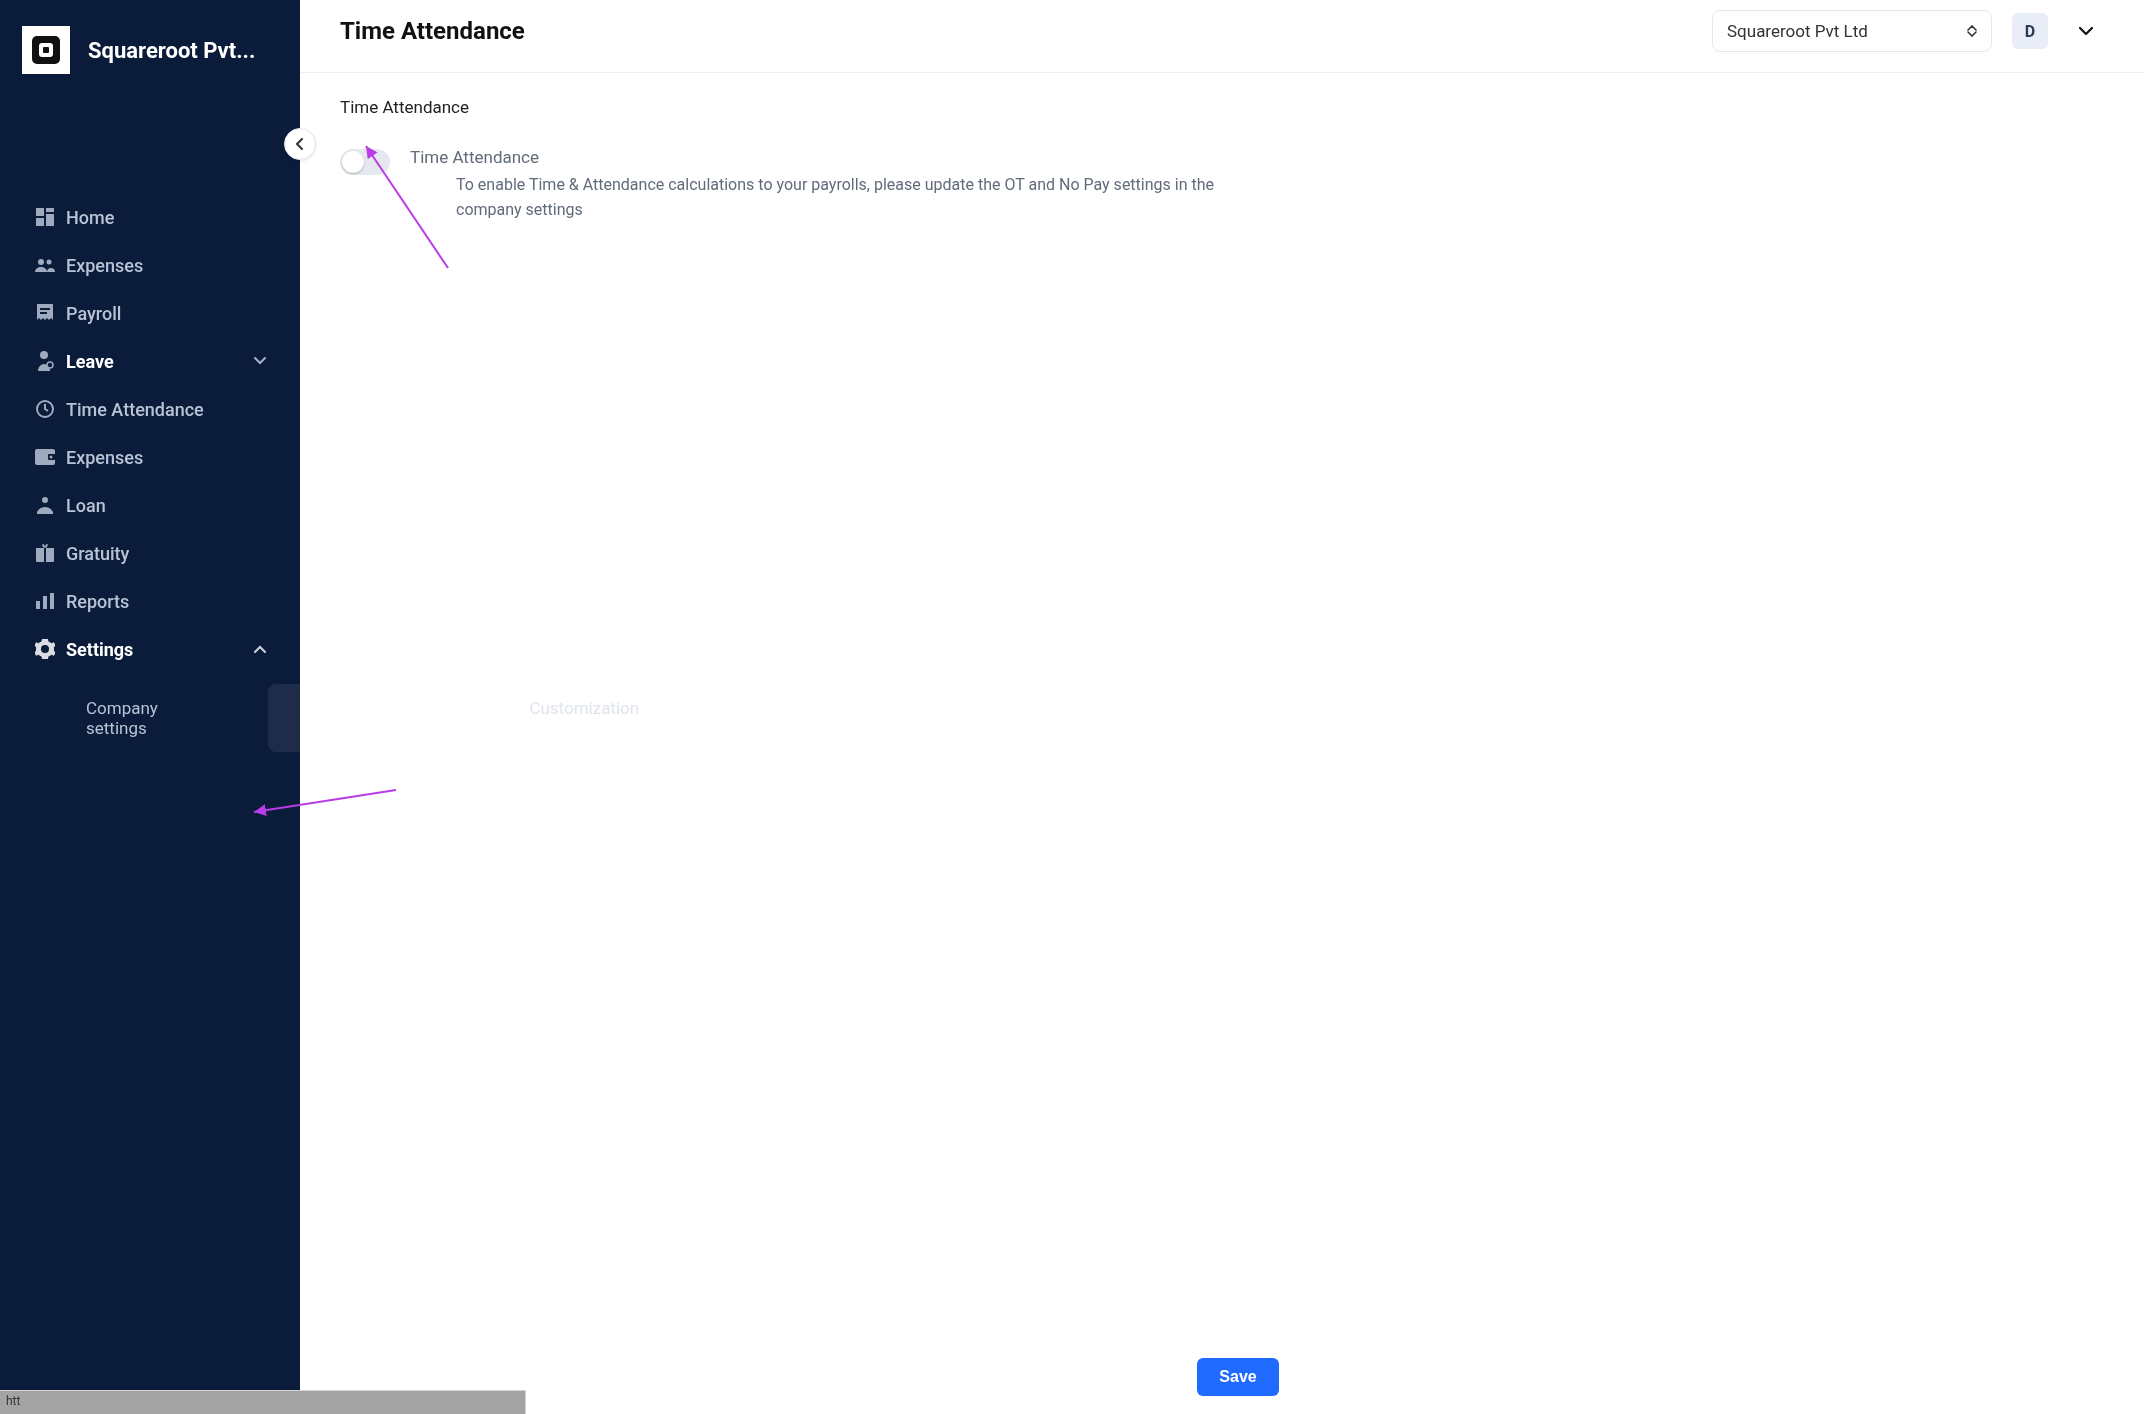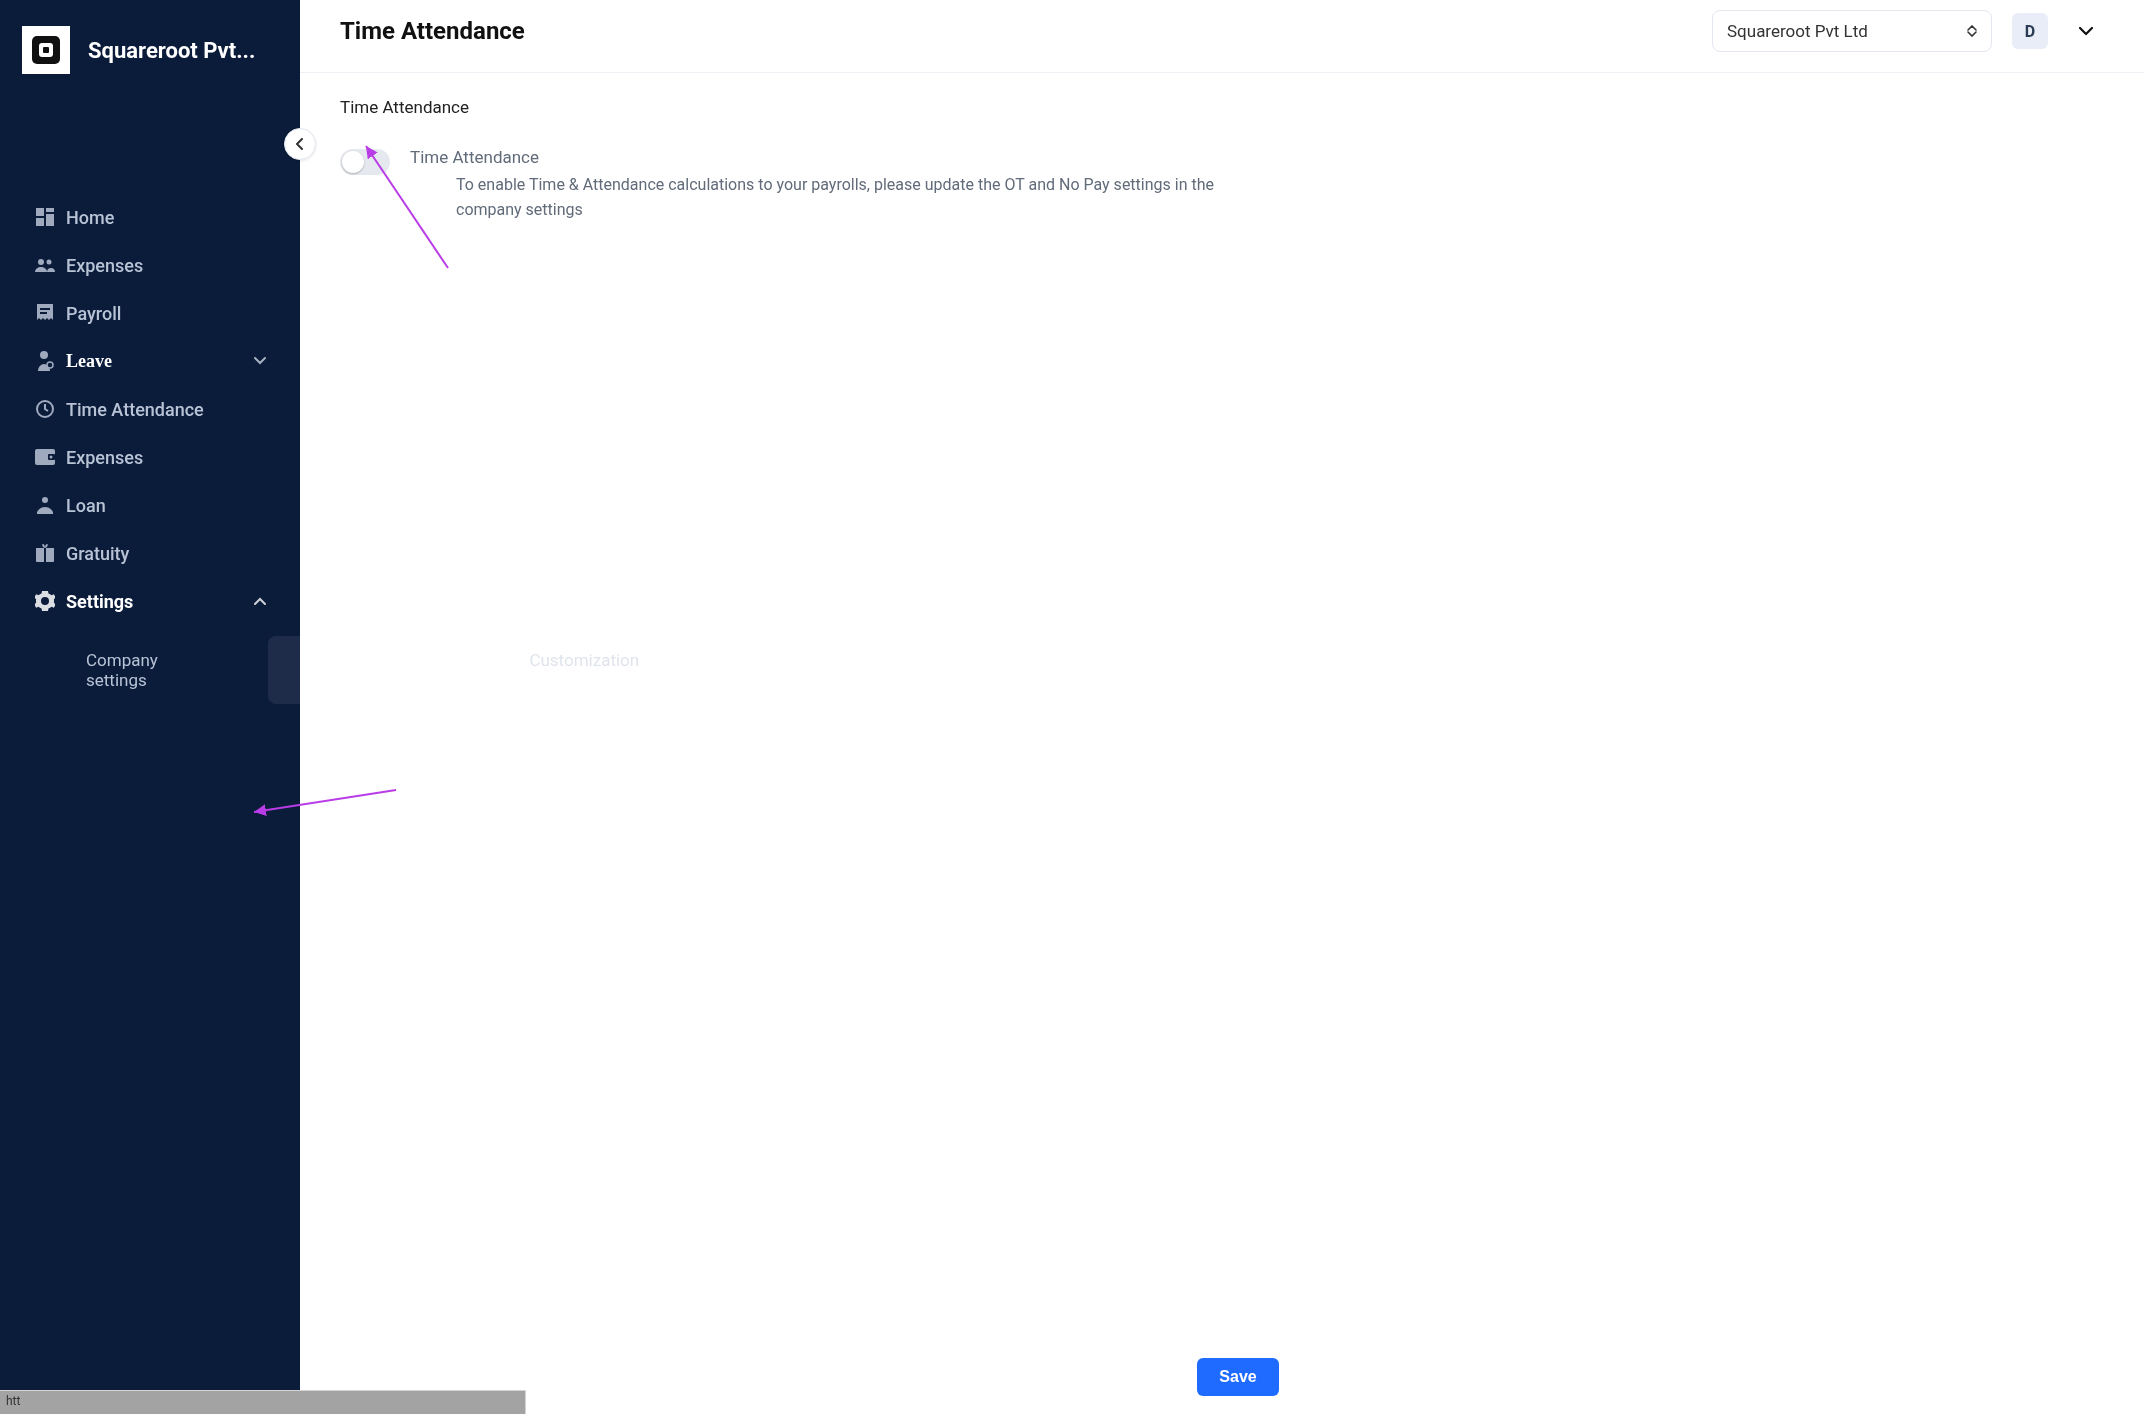--- a/index.html
+++ b/index.html
@@ -285,21 +285,21 @@
     </div>
 
     <div class="nav-item expandable">
       <span class="icon">
         <svg width="18" height="20" viewBox="0 0 18 20" fill="#b9c3d6">
             <circle cx="8" cy="4" r="4"></circle>
             <path d="M2 20c0-4 3-7 6-7s6 3 6 7z"></path>
             <circle cx="14" cy="14" r="3" fill="#0b1b3a" stroke="#b9c3d6" stroke-width="1.5"></circle>
           </svg>
       </span>
-      <span style="font-weight:700;color:#fff;font-family:Liberation Serif, serif;">Leave</span>
+      <span style="font-weight:700;color:#fff;">Leave</span>
       <span class="chev">
         <svg width="12" height="8" viewBox="0 0 12 8">
             <path d="M1 1l5 5 5-5" stroke="#cdd6e4" stroke-width="2" fill="none" stroke-linecap="round"></path>
           </svg>
       </span>
     </div>
 
     <div class="nav-item">
       <span class="icon">
         <svg width="20" height="20" viewBox="0 0 20 20" fill="none" stroke="#b9c3d6" stroke-width="2">
@@ -336,20 +336,30 @@
         <svg width="18" height="18" viewBox="0 0 18 18" fill="#b9c3d6">
             <rect x="0" y="6" width="18" height="12" rx="1"></rect>
             <rect x="0" y="4" width="18" height="3"></rect>
             <rect x="8" y="4" width="2" height="14" fill="#0b1b3a"></rect>
             <path d="M9 4C7 4 5 0 7 0s2 4 2 4zm0 0c2 0 4-4 2-4s-2 4-2 4z"></path>
           </svg>
       </span>
       <span>Gratuity</span>
     </div>
 
+    <div class="nav-item">
+      <span class="icon">
+        <svg width="18" height="16" viewBox="0 0 18 16" fill="#b9c3d6">
+            <rect x="0" y="8" width="4" height="8"></rect>
+            <rect x="7" y="3" width="4" height="13"></rect>
+            <rect x="14" y="0" width="4" height="16"></rect>
+          </svg>
+      </span>
+      <span>Reports</span>
+    </div>
 
     <div class="nav-item expandable active-parent">
       <span class="icon">
         <svg width="20" height="20" viewBox="0 0 20 20" fill="#ffffff">
             <path d="M10 6a4 4 0 100 8 4 4 0 000-8zm9 4c0 .6-.05 1.2-.14 1.76l2 1.56-2 3.46-2.36-.96a8 8 0 01-3.04 1.76L13 20h-6l-.46-2.42a8 8 0 01-3.04-1.76l-2.36.96-2-3.46 2-1.56C1.05 11.2 1 10.6 1 10s.05-1.2.14-1.76l-2-1.56 2-3.46 2.36.96A8 8 0 016.54 2.42L7 0h6l.46 2.42a8 8 0 013.04 1.76l2.36-.96 2 3.46-2 1.56c.09.56.14 1.16.14 1.76z"></path>
           </svg>
       </span>
       <span style="color:#fff;font-weight:700;">Settings</span>
       <span class="chev">
         <svg width="12" height="8" viewBox="0 0 12 8">

